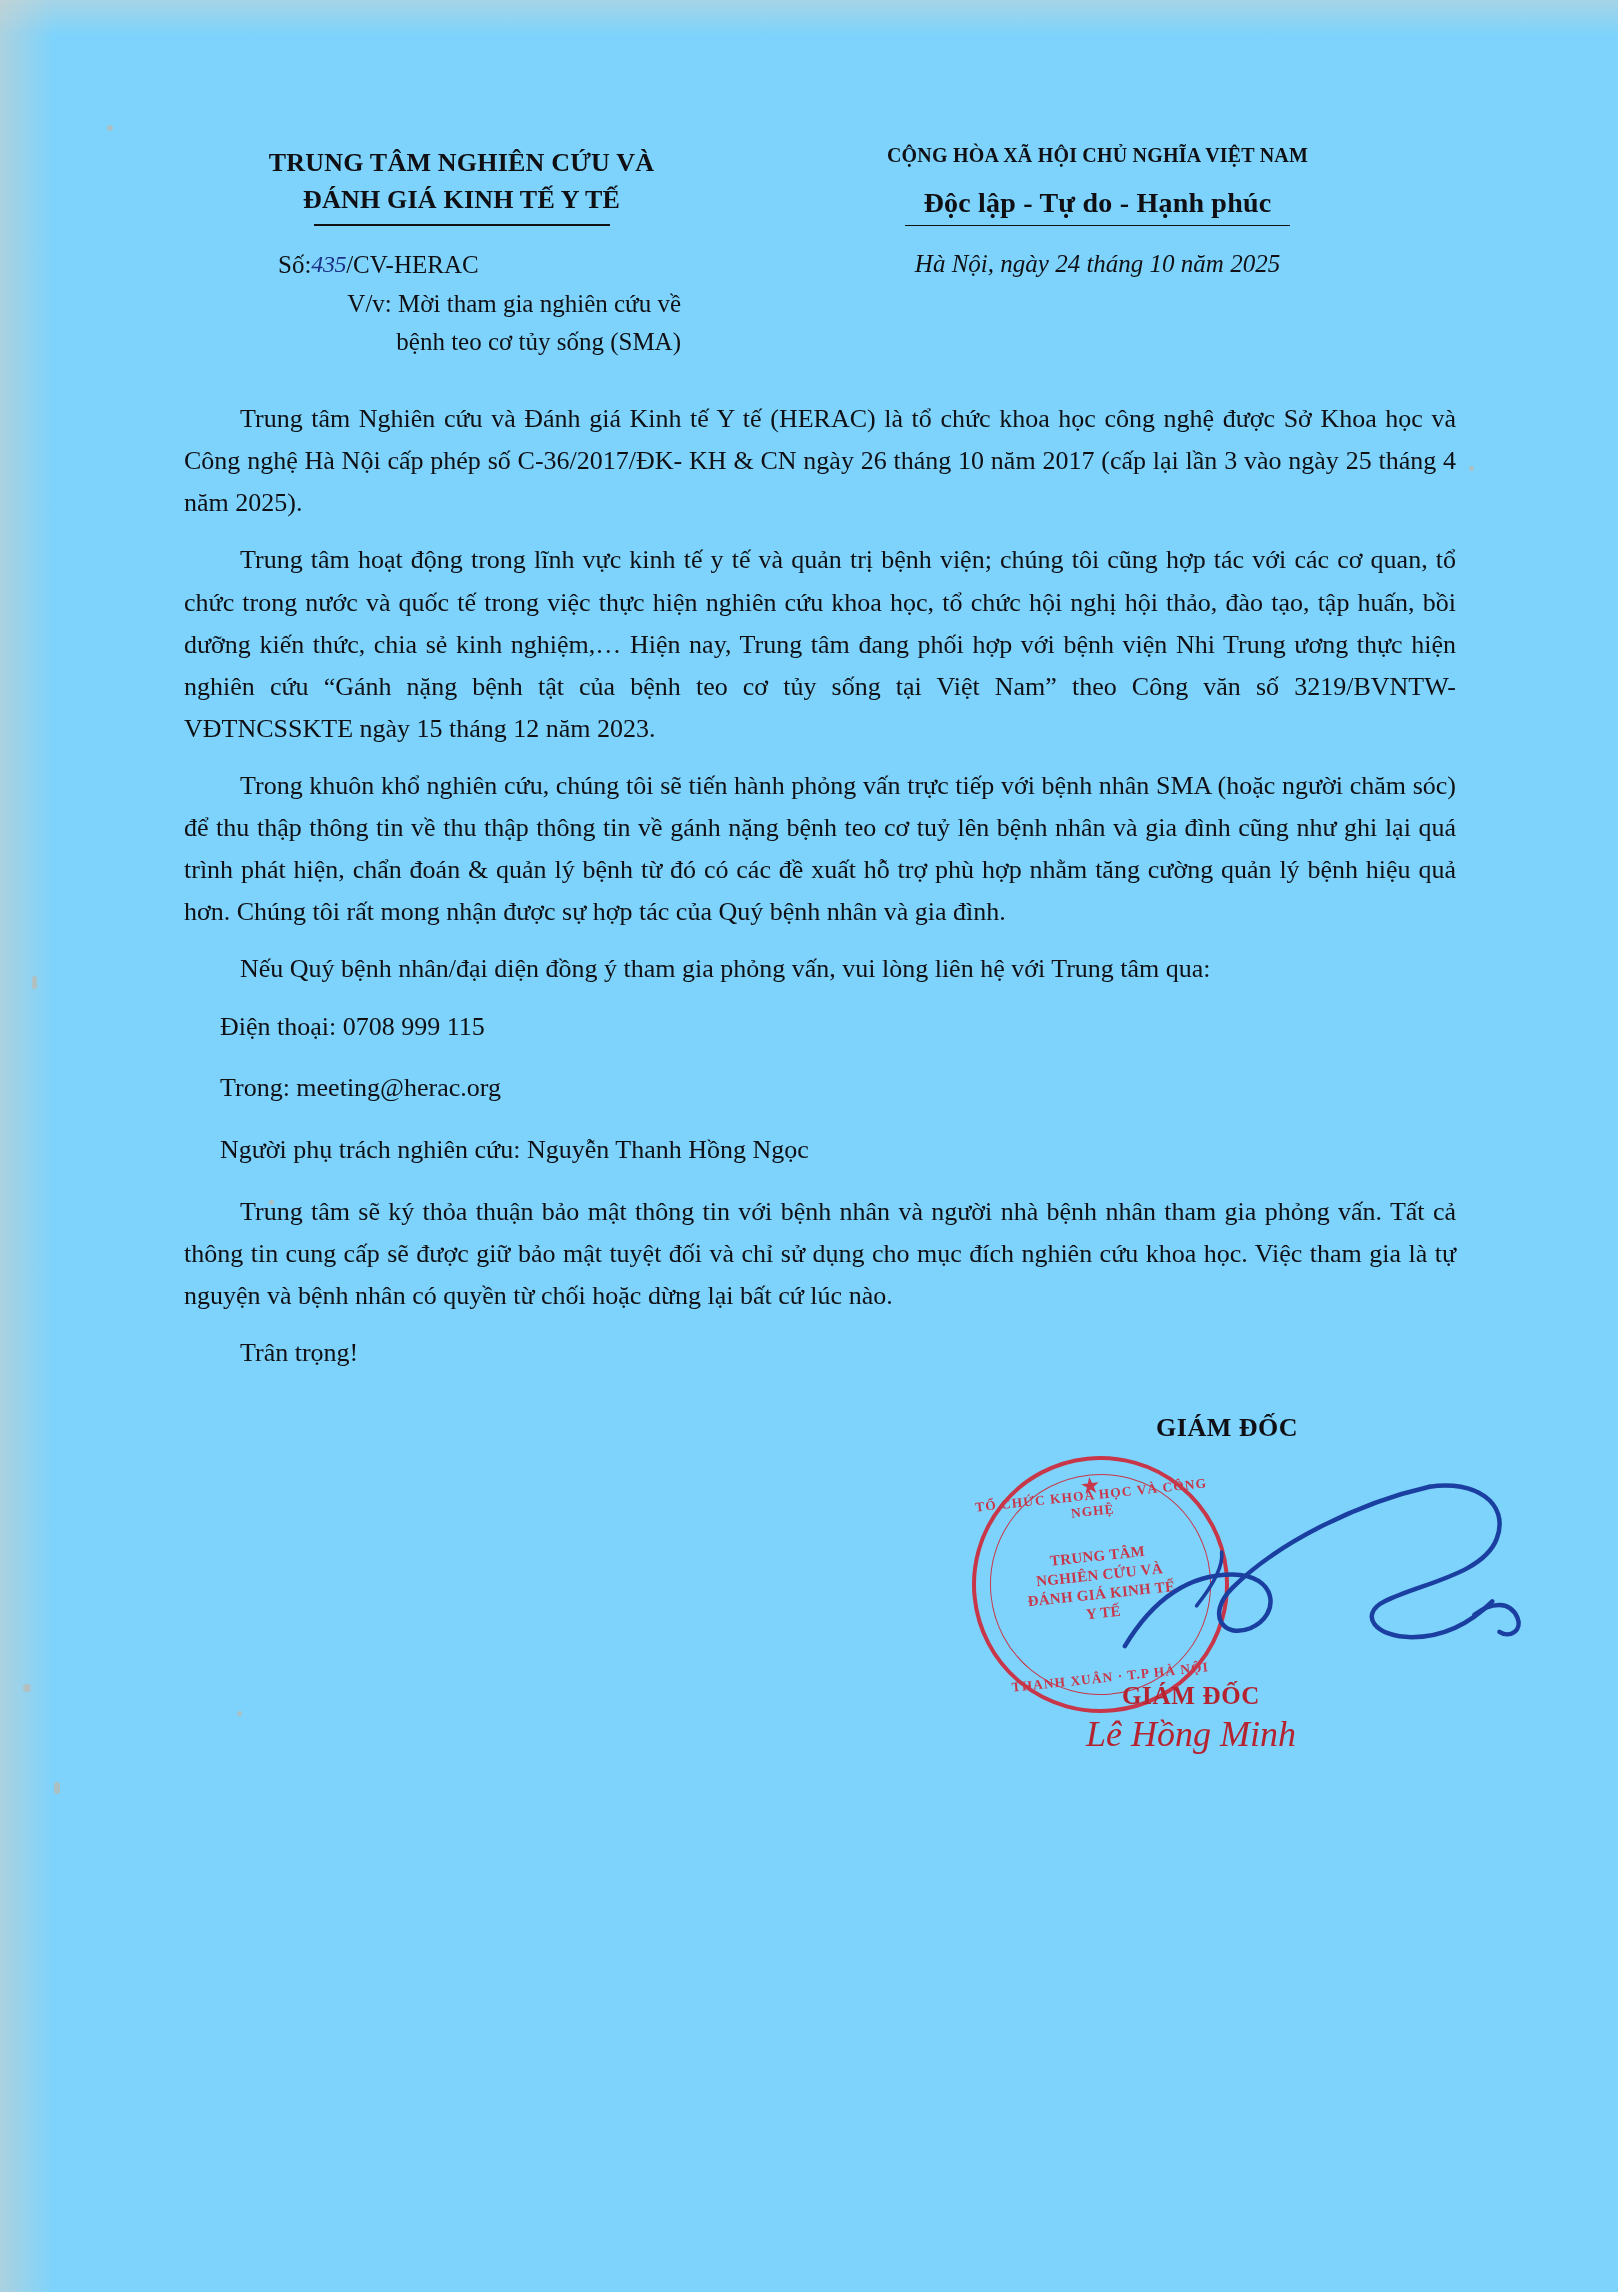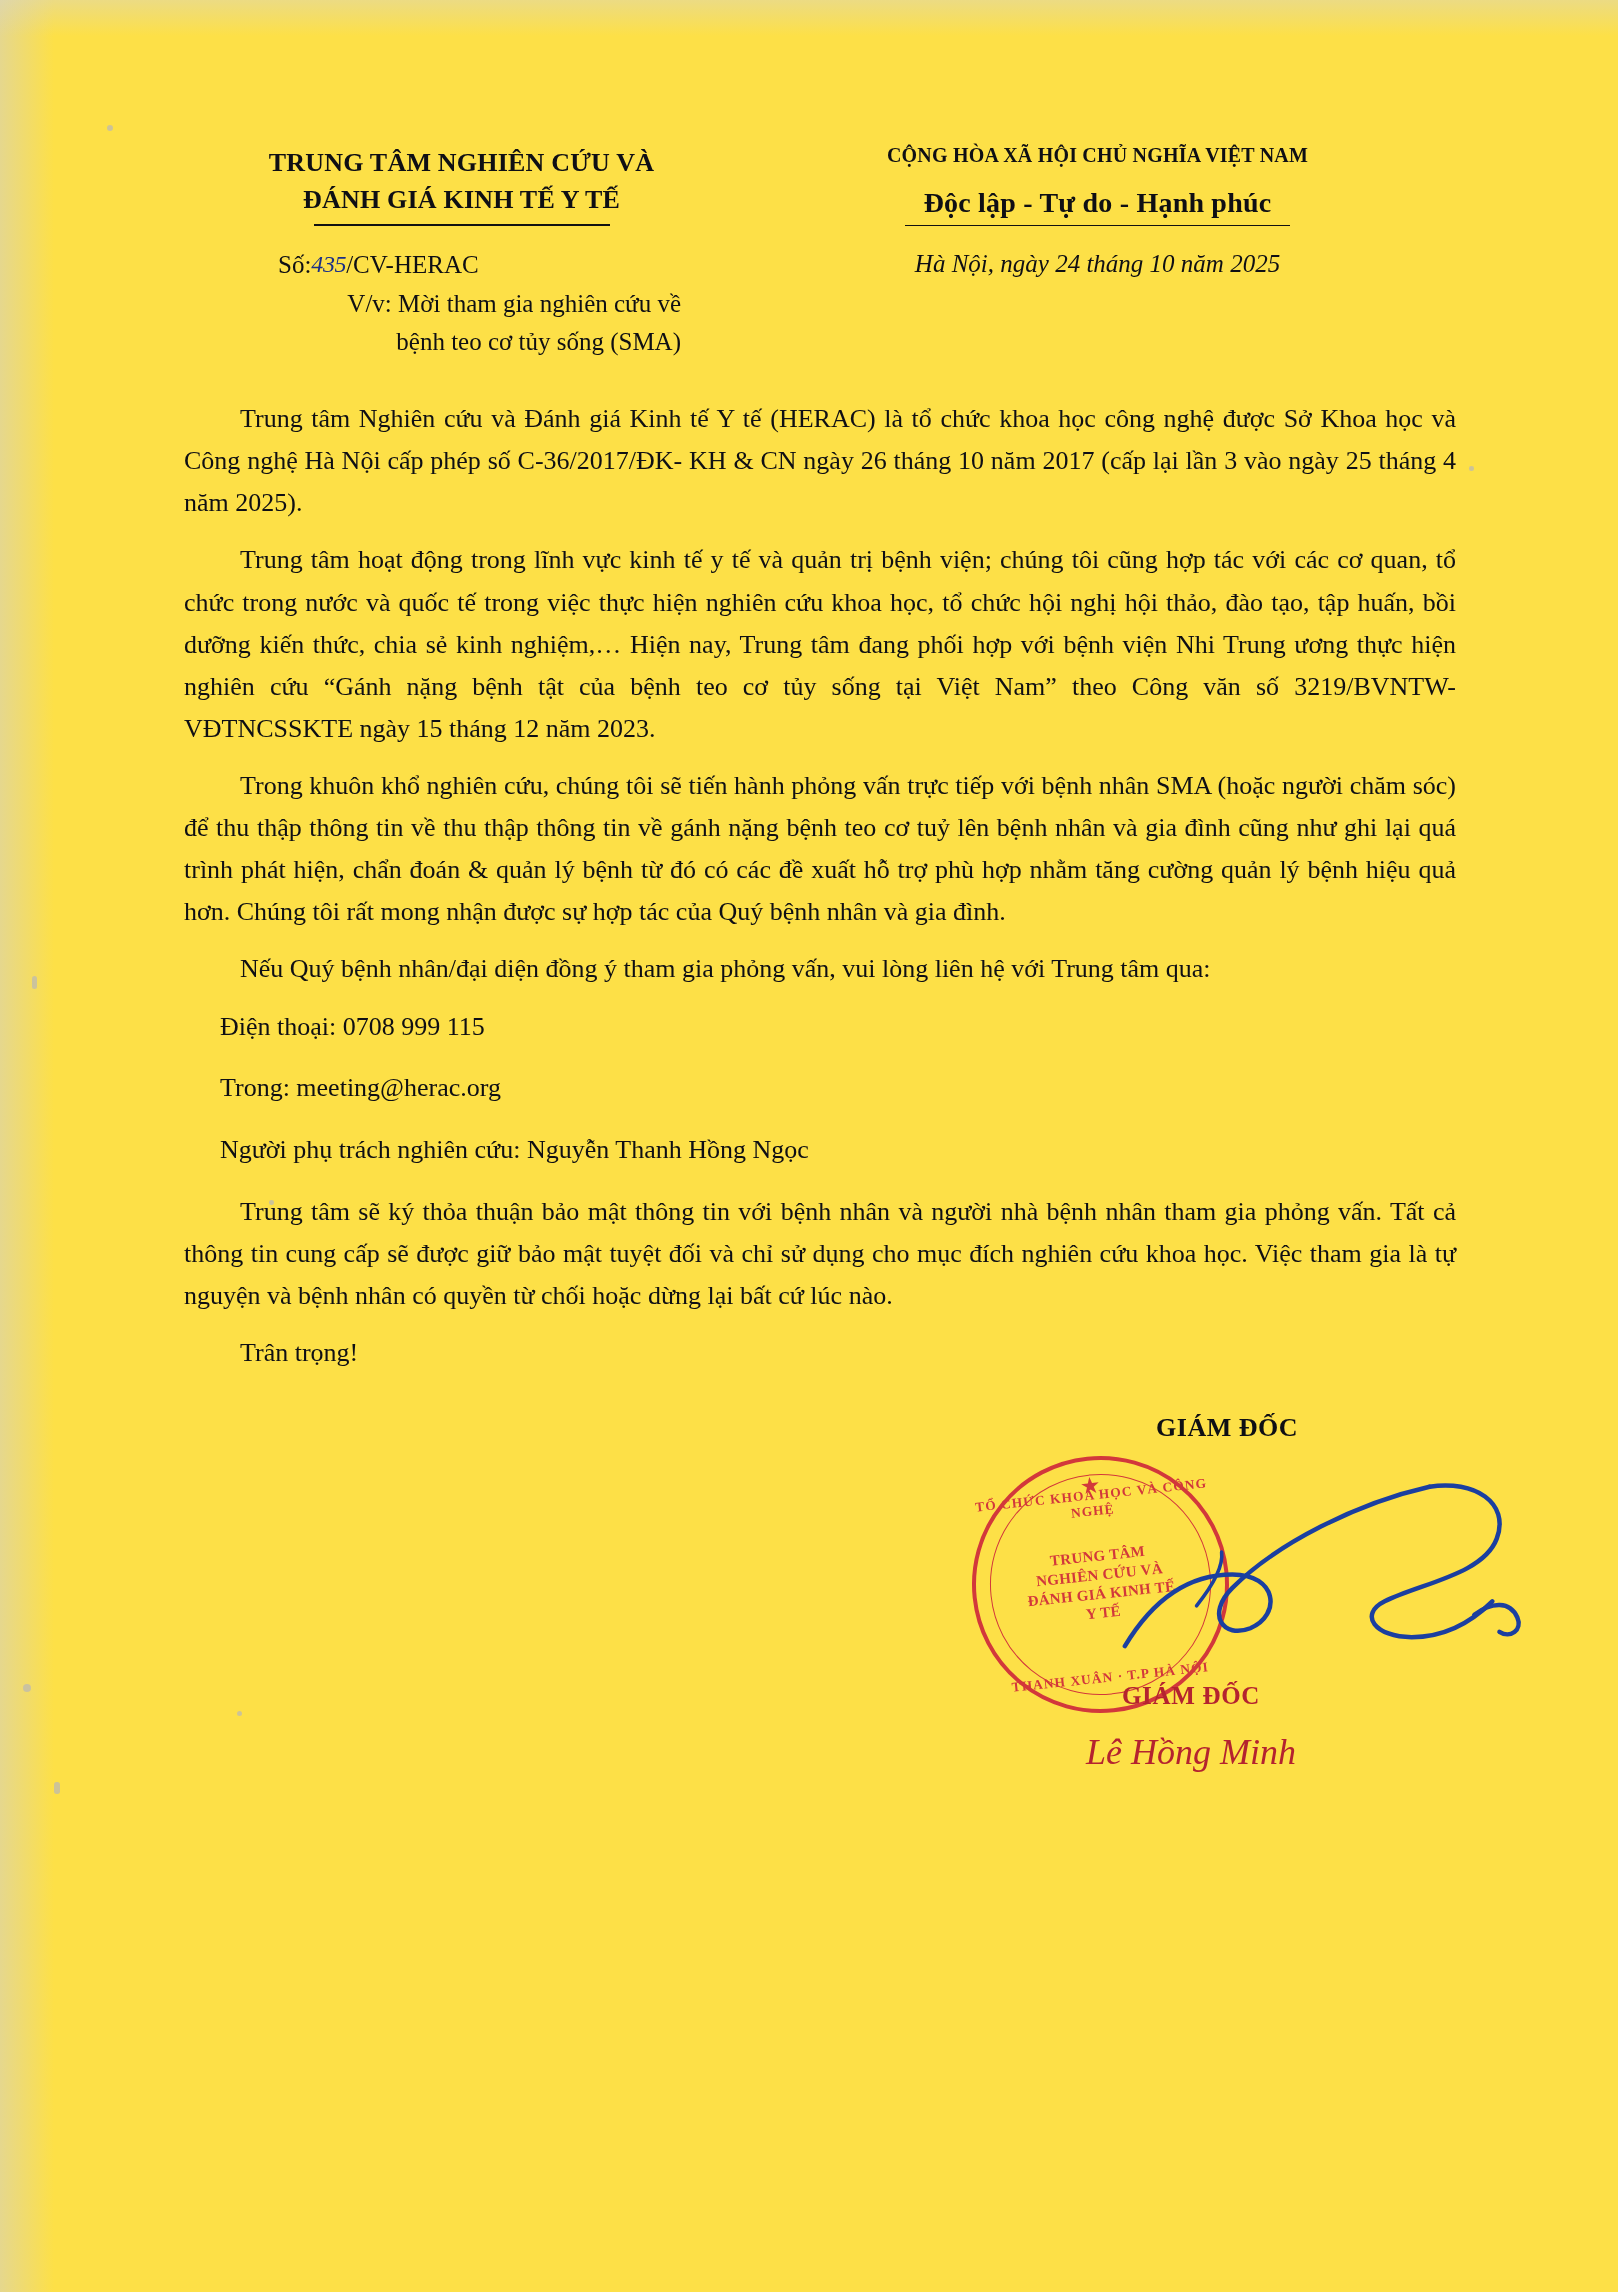--- a/index.html
+++ b/index.html
@@ -11,21 +11,21 @@
     width: 1618px;
     height: 2293px;
     position: relative;
     font-family: "Liberation Serif", serif;
     color: #0f0f14;
     overflow: hidden;
   }
   .page {
     position: absolute;
     inset: 0;
-    background: #fde047;
+    background: #7dd3fc;
   }
   
   .scan-edge-left {
     position: absolute;
     left: 0; top: 0; bottom: 0; width: 54px;
     background: linear-gradient(to right, rgba(210,208,200,0.55), rgba(255,255,255,0));
     pointer-events: none;
   }
   .scan-edge-top {
     position: absolute;
@@ -243,21 +243,21 @@
   .sig-name .role {
     color: #b4232f;
     font-weight: bold;
     font-size: 25px;
     letter-spacing: 0.7px;
   }
   .sig-name .person {
     color: #b4232f;
     font-style: italic;
     font-size: 36px;
-    margin-top: 21px;
+    margin-top: 3px;
     font-family: "Liberation Serif", serif;
   }
 </style>
 </head>
 <body>
 
 <div class="page">
   <div class="scan-edge-left"></div>
   <div class="scan-edge-top"></div>
 

